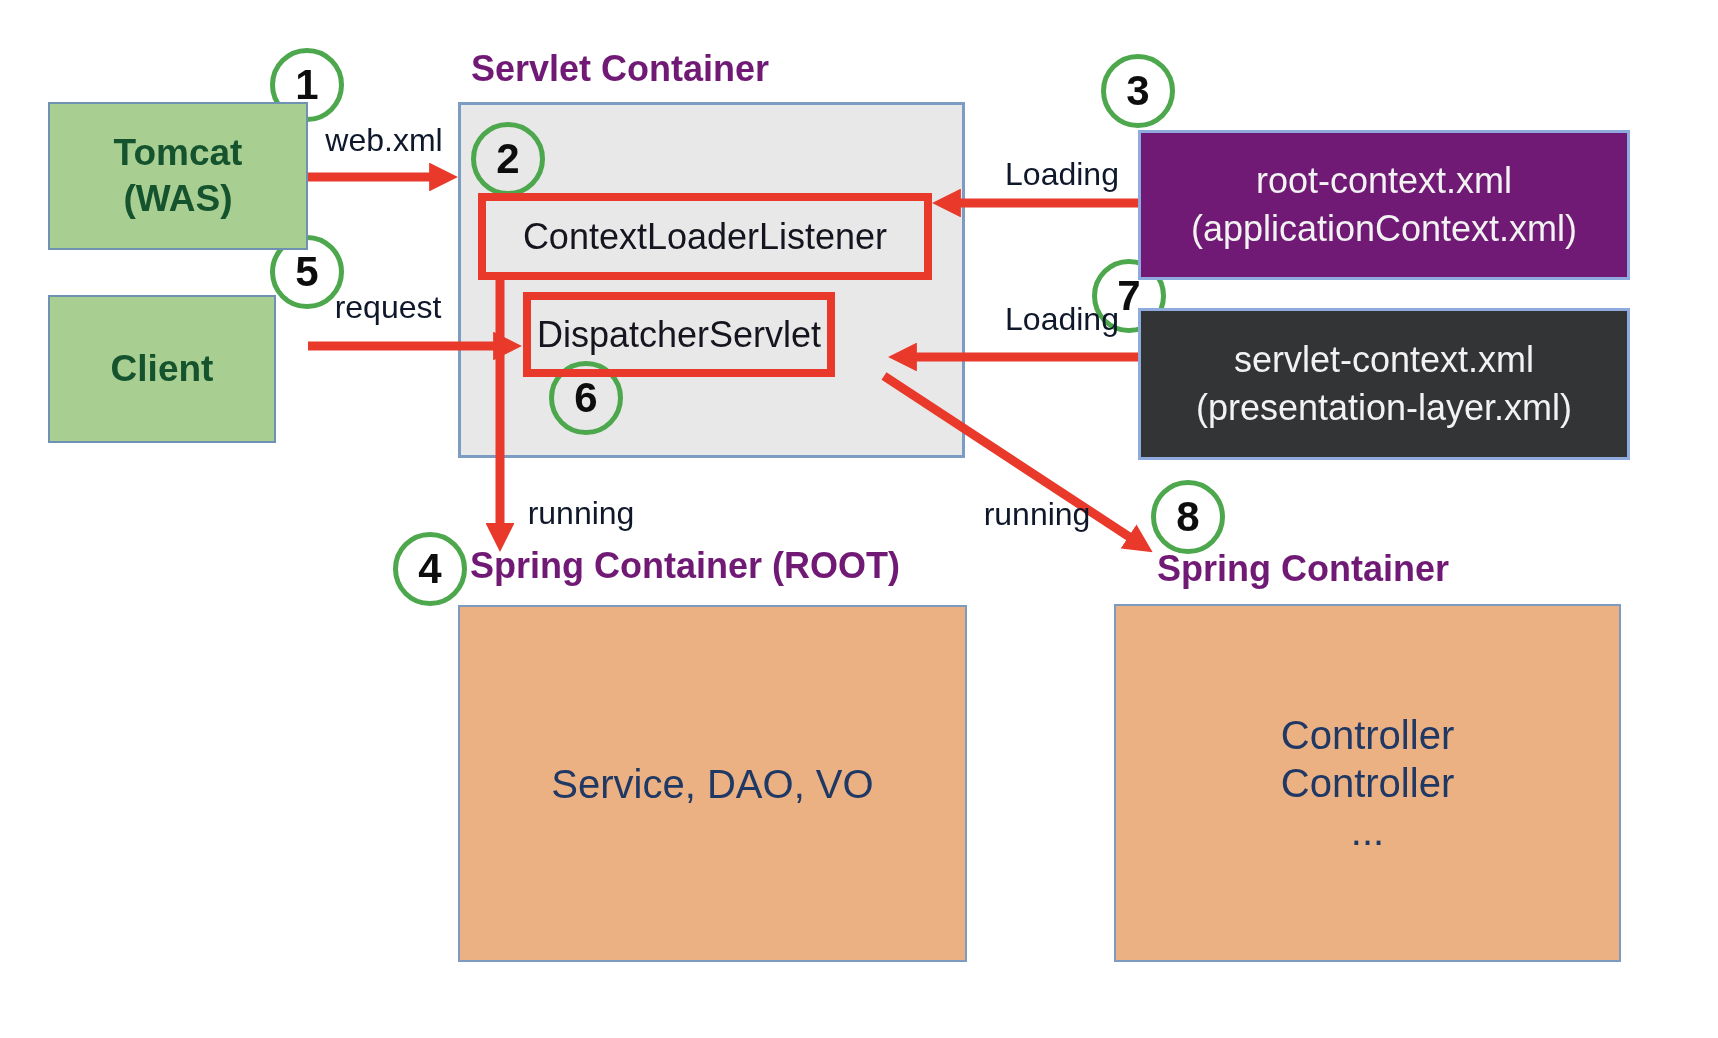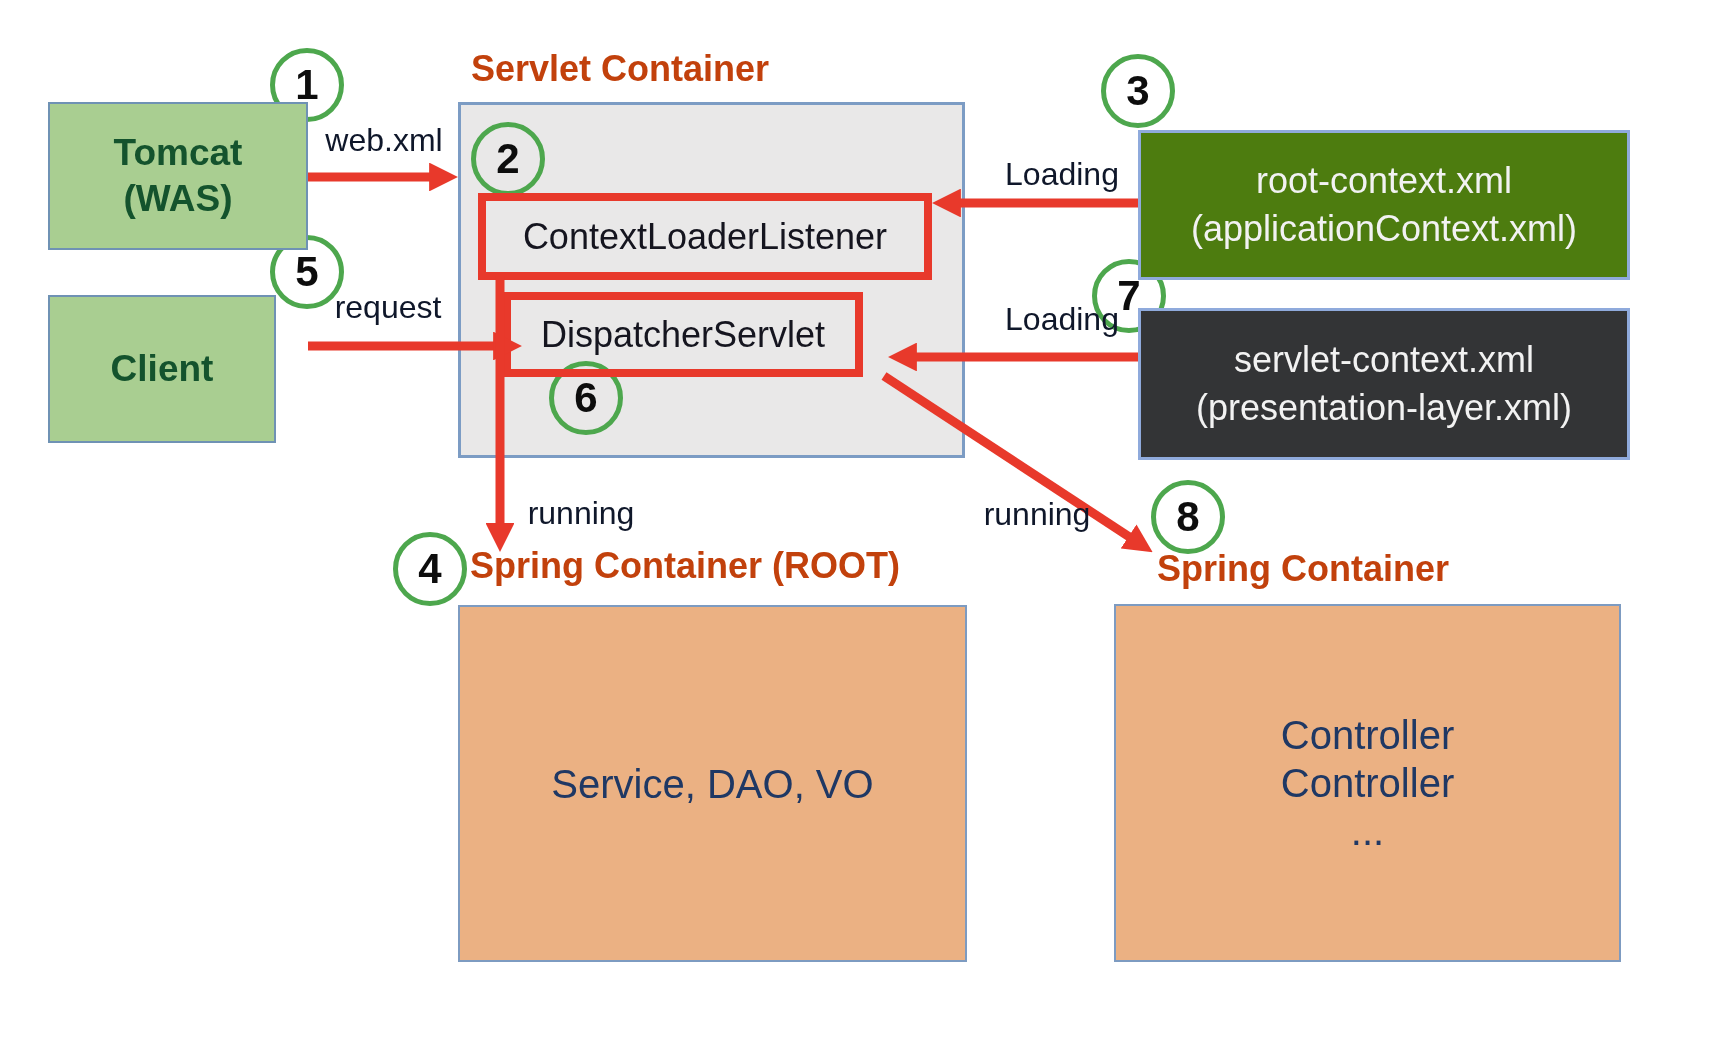--- a/index.html
+++ b/index.html
@@ -23,29 +23,29 @@
   .red-box{
     border:8px solid #E8392B;box-sizing:border-box;background:transparent;
     display:flex;align-items:center;justify-content:center;
     font-size:36px;color:#15151F;
   }
   .dark-box{
     border:3px solid #8FAADC;box-sizing:border-box;color:#F2F2F2;
     display:flex;flex-direction:column;align-items:center;justify-content:center;
     font-size:36px;line-height:48px;text-align:center;
   }
-  .navy-fill{background:#4d7c0f;}
+  .navy-fill{background:#701a75;}
   .charcoal-fill{background:#333436;}
   .orange-box{
     background:#EBB183;border:2px solid #7D9BC1;box-sizing:border-box;
     display:flex;flex-direction:column;align-items:center;justify-content:center;
     font-size:40px;line-height:48px;color:#1F3864;text-align:center;
   }
   .diagram-title{
-    font-weight:bold;font-size:36px;color:#c2410c;white-space:nowrap;
+    font-weight:bold;font-size:36px;color:#701a75;white-space:nowrap;
   }
   .edge-label{
     font-size:32px;color:#0f172a;text-align:center;white-space:nowrap;
   }
   .step-circle{
     width:74px;height:74px;border-radius:50%;border:5px solid #4DA74D;box-sizing:border-box;
     display:flex;align-items:center;justify-content:center;
     font-weight:bold;font-size:42px;color:#0d0d0d;background:transparent;
   }
   svg.arrows{position:absolute;left:0;top:0;pointer-events:none;}
@@ -104,21 +104,21 @@
   </div>
   <div class="abs z3 orange-box" style="left:1114px;top:604px;width:507px;height:358px;">
     <span>Controller</span>
     <span>Controller</span>
     <span>...</span>
   </div>
 
   <div class="abs z4 red-box" style="left:478px;top:193px;width:454px;height:87px;">
     <span>ContextLoaderListener</span>
   </div>
-  <div class="abs z4 red-box" style="left:503px;top:292px;width:360px;height:85px;">
+  <div class="abs z4 red-box" style="left:523px;top:292px;width:312px;height:85px;">
     <span>DispatcherServlet</span>
   </div>
 
   <svg class="arrows z4" width="1718" height="1038" viewBox="0 0 1718 1038">
     <defs>
       <marker id="rhead" viewBox="0 0 10 10" refX="1" refY="5" markerWidth="3.2" markerHeight="3.2" orient="auto">
         <path d="M0,0 L10,5 L0,10 z" fill="#E8392B"></path>
       </marker>
     </defs>
     <line x1="308" y1="177" x2="432" y2="177" stroke="#E8392B" stroke-width="9" marker-end="url(#rhead)"></line>

